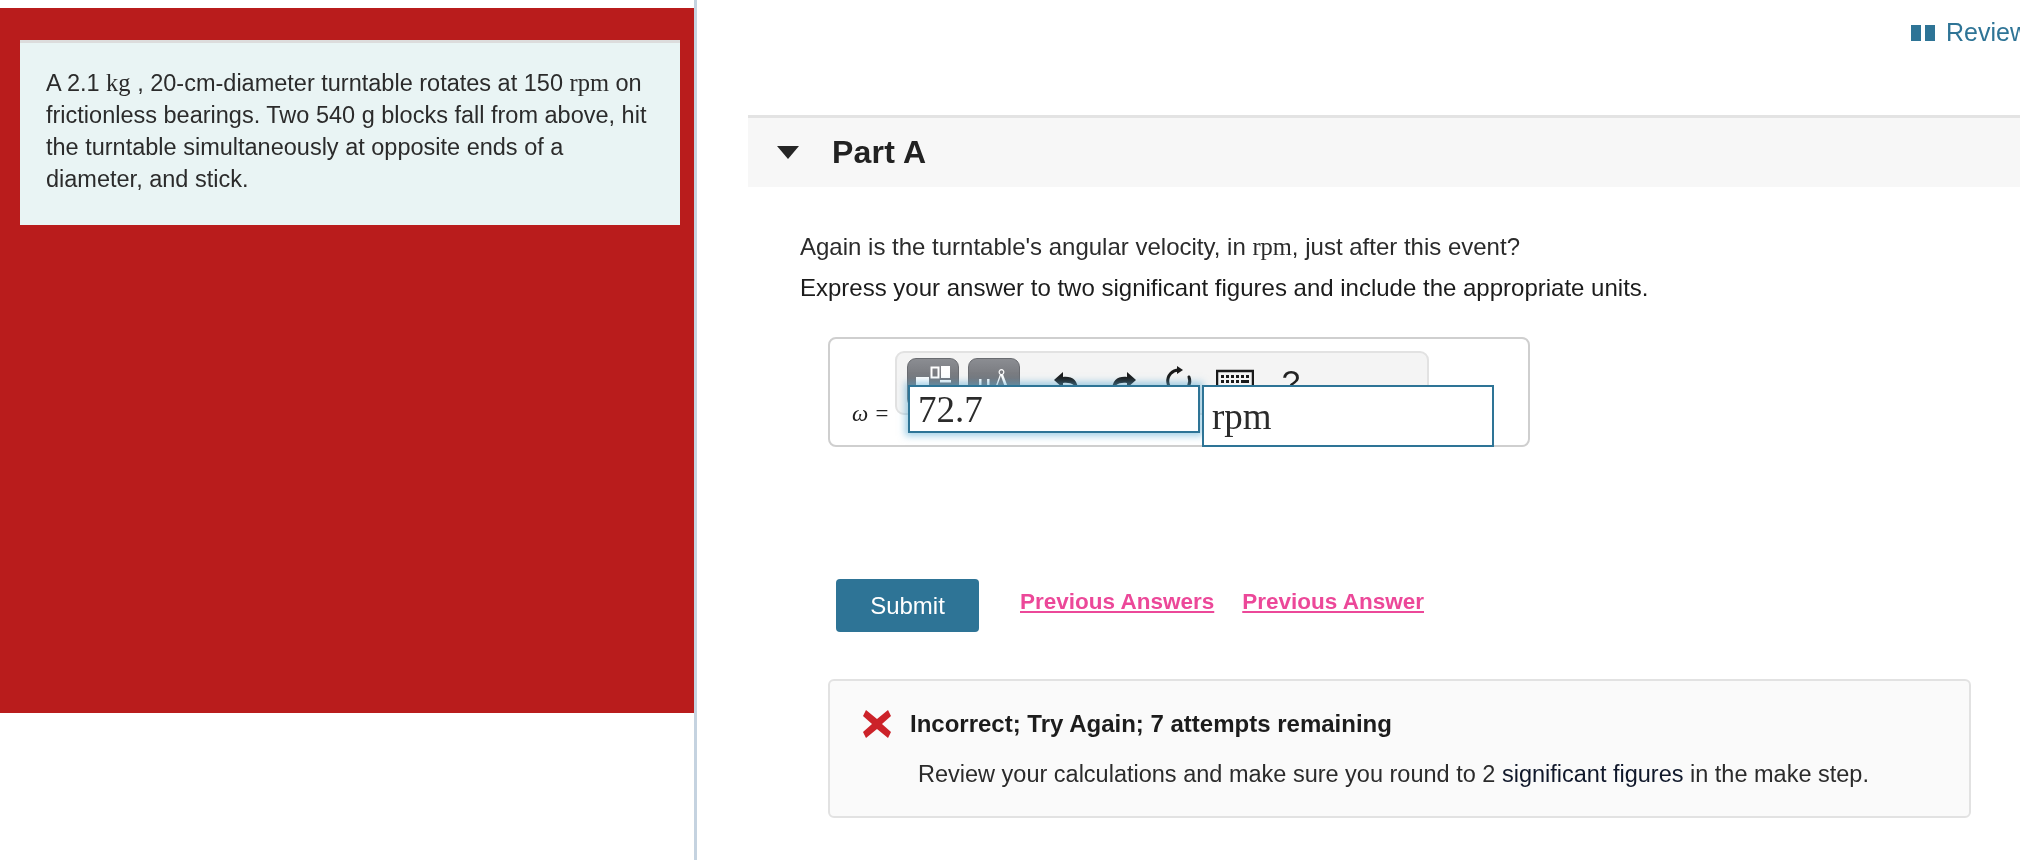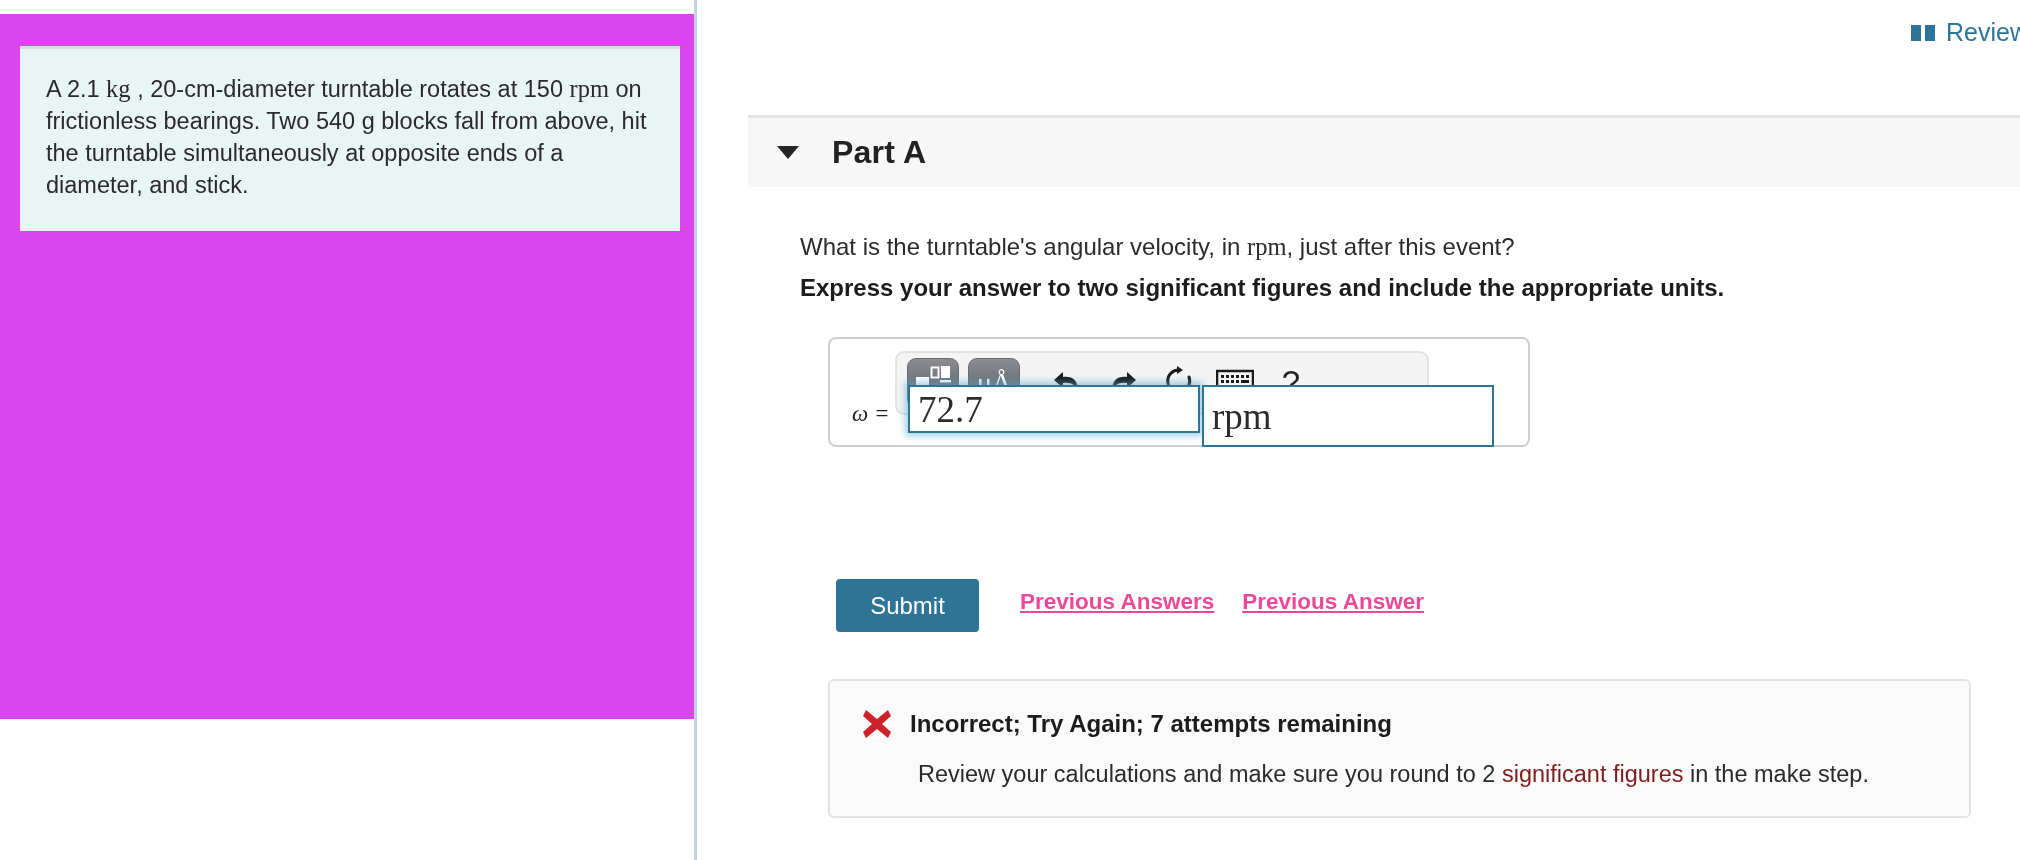--- a/index.html
+++ b/index.html
@@ -15,24 +15,24 @@
   #root {
     position: relative;
     width: 2020px;
     height: 860px;
     background: #fff;
   }
 
   
   .left-pane {
     position: absolute;
-    left: 0; top: 14px;
+    left: 0; top: 8px;
     width: 695px;
     height: 705px;
-    background: #d946ef;
+    background: #b91c1c;
   }
   .problem-box {
     position: absolute;
     left: 20px;
     top: 32px;
     width: 660px;
     background: #e9f4f4;
     border-top: 3px solid #dcdcdc;
     padding: 24px 26px 30px 26px;
   }
@@ -109,21 +109,21 @@
     top: 233px;
     font-size: 24px;
     color: #2b2b2b;
     white-space: nowrap;
   }
   .instruction-line {
     position: absolute;
     left: 103px;
     top: 274px;
     font-size: 24px;
-    font-weight: bold;
+    font-weight: normal;
     color: #1c1c1c;
     white-space: nowrap;
   }
 
   
   .answer-box {
     position: absolute;
     left: 131px;
     top: 337px;
     width: 702px;
@@ -271,21 +271,21 @@
     color: #1c1c1c;
   }
   .fb-body {
     margin-top: 20px;
     margin-left: 58px;
     font-size: 23.5px;
     color: #2b2b2b;
     white-space: nowrap;
   }
   .inline-link {
-    color: #7f1d1d;
+    color: #0f172a;
     text-decoration: none;
     cursor: pointer;
   }
 </style>
 </head>
 <body>
 
 <div id="root">
 
   <div class="left-pane">
@@ -307,21 +307,21 @@
         </svg>
       </span>
       <span>Review</span>
     </a>
 
     <div class="part-header">
       <span class="caret"></span>
       <span class="part-title">Part A</span>
     </div>
 
-    <div class="question-line"><span>What is the turntable's angular velocity, in </span><span class="mathserif">rpm</span><span>, just after this event?</span></div>
+    <div class="question-line"><span>Again is the turntable's angular velocity, in </span><span class="mathserif">rpm</span><span>, just after this event?</span></div>
 
     <div class="instruction-line">Express your answer to two significant figures and include the appropriate units.</div>
 
     <div class="answer-box">
 
       <div class="mini-toolbar">
 
         <div class="tb-sq">
           <span>
             <svg width="36" height="32" viewBox="0 0 36 32">

